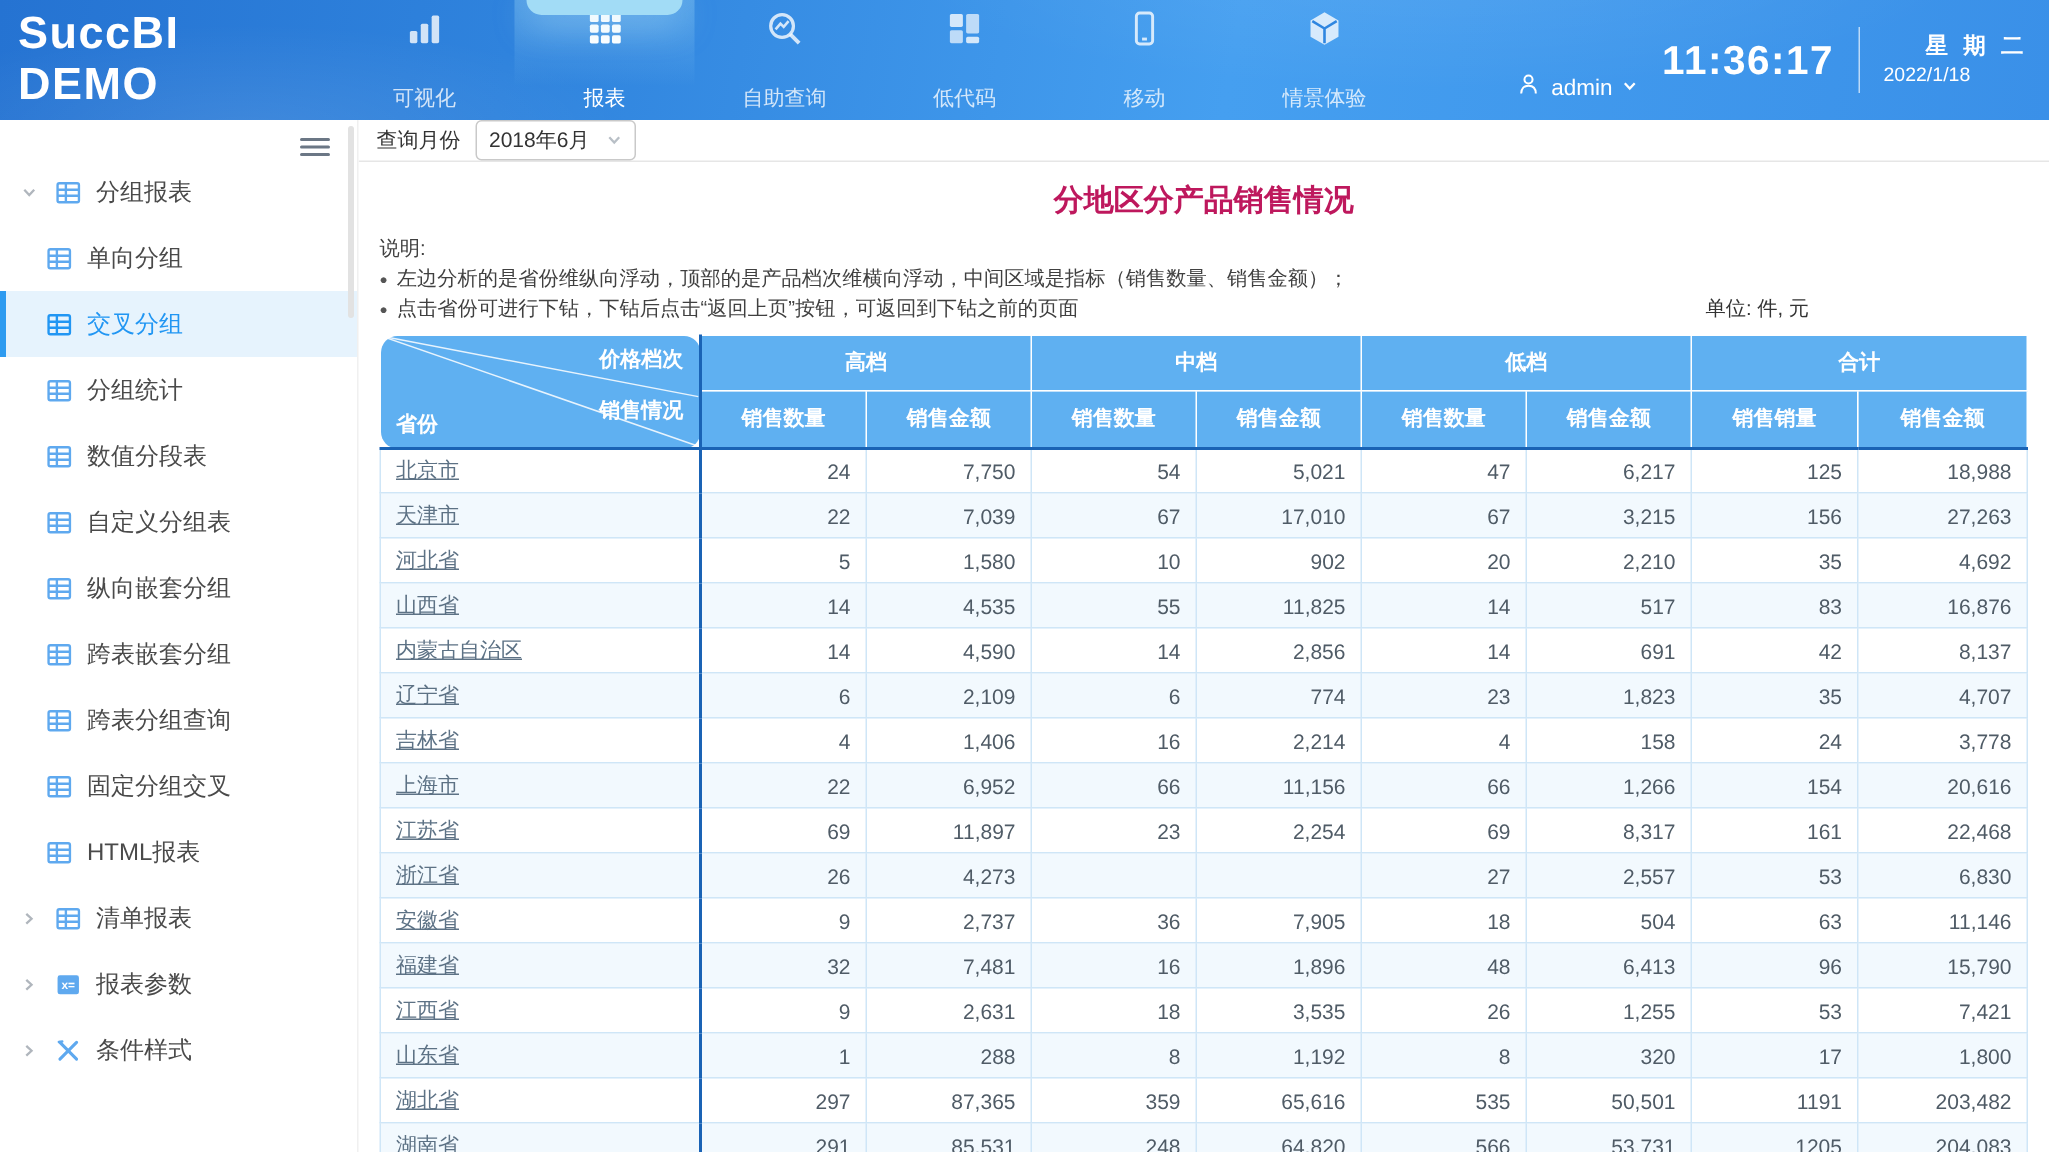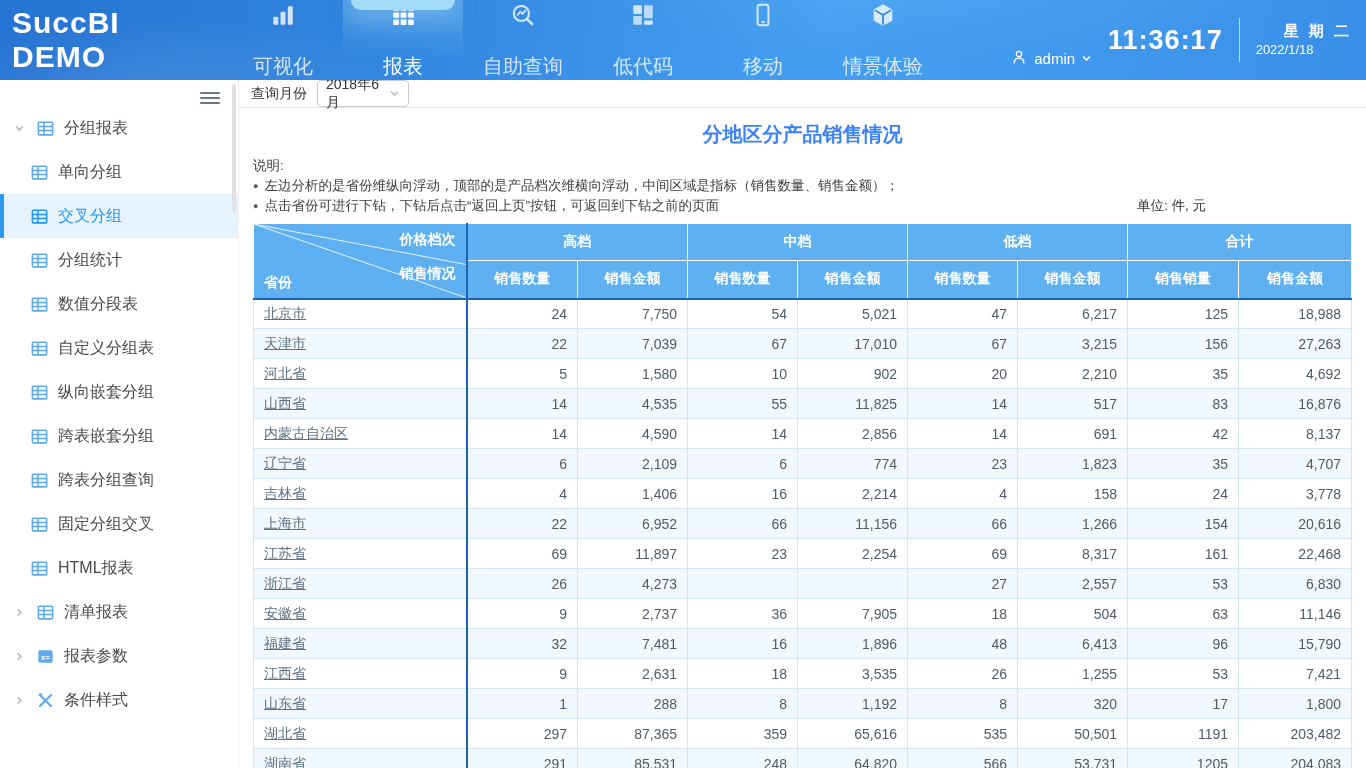--- a/index.html
+++ b/index.html
@@ -11,21 +11,21 @@
             background:linear-gradient(100deg,#2573d2 0%,#2f83dd 25%,#459ff0 60%,#3a90e8 100%); overflow:hidden;}
   .topbar::after { content:""; position:absolute; inset:0; pointer-events:none;
      background:
        radial-gradient(ellipse 420px 120px at 12% 110%, rgba(255,255,255,.10), transparent 60%),
        radial-gradient(ellipse 600px 140px at 70% -30%, rgba(255,255,255,.08), transparent 60%); }
   .logo { font-size:30px; font-weight:bold; letter-spacing:1px; padding-left:12px; width:220px; z-index:2;}
   .top-nav { position:absolute; left:223px; top:0; height:80px; display:flex; z-index:2;}
   .nav-item { position:relative; width:120px; height:80px; display:flex; flex-direction:column;
               align-items:center; justify-content:center; cursor:pointer; color:rgba(255,255,255,.78); }
   .nav-item .nav-icon { height:28px; display:flex; align-items:center; }
-  .nav-item .nav-label { font-size:20px; margin-top:24px; }
+  .nav-item .nav-label { font-size:14px; margin-top:24px; }
   .nav-item.active { color:#fff;
      background:linear-gradient(180deg, rgba(166,222,247,.30), rgba(166,222,247,0) 72%); }
   .nav-item.active::before { content:""; position:absolute; top:0; left:8px; width:104px; height:10px;
      background:#a2dcf6; border-radius:0 0 10px 10px; box-shadow:0 6px 22px rgba(180,228,250,.55); }
   .top-right { margin-left:auto; display:flex; align-items:center; gap:16px; padding-right:14px; z-index:2;}
   .user-menu { display:flex; align-items:center; gap:6px; font-size:15px; cursor:pointer;margin-top:36px; }
   .clock { font-size:27px; font-weight:bold; letter-spacing:1px; }
   .v-div { width:1px; height:44px; background:rgba(255,255,255,.65); }
   .date-block { line-height:1.35; }
   .date-block .wd { font-size:15px; font-weight:bold; letter-spacing:3px;margin-left:28px; }
@@ -47,38 +47,38 @@
   .menu-row .mi { color:#5fa9ef; display:flex; align-items:center; margin-right:9px; }
   .menu-row.sub { padding-left:30px; color:#4a4a4a; }
   .menu-row.sub.selected { background:#e6f3fd; color:#2196f3; }
   .menu-row.sub.selected .mi { color:#2196f3; }
   .menu-row.sub.selected::before { content:""; position:absolute; left:0; top:0; width:4px; height:44px; background:#2e9bf0; }
 
   
   .main { flex:1; display:flex; flex-direction:column; }
   .filter-bar { height:41px; border-bottom:1px solid #e6e6e6; display:flex; align-items:center;
                 padding-left:12px; gap:10px; font-size:14px; color:#333; background:#fff; }
-  .select { width:92px; height:27px; border:1px solid #c9c9c9; border-radius:4px; display:flex;
+  .select { width:107px; height:27px; border:1px solid #c9c9c9; border-radius:4px; display:flex;
             align-items:center; justify-content:space-between; padding:0 8px; font-size:14px; color:#333;
             background:#fff; cursor:pointer; }
   .select .chev { color:#b8bfc6; display:flex; }
 
   .content { position:relative; padding:0 14px; }
-  .report-title { text-align:center; color:#3b82f6; font-size:20px; font-weight:bold; margin-top:13px; line-height:26px;}
+  .report-title { text-align:center; color:#be185d; font-size:20px; font-weight:bold; margin-top:13px; line-height:26px;}
   .notes { position:relative; margin-top:9px; font-size:13.5px; color:#404040; line-height:20px; }
   .note-line .blt { font-size:9px; margin-right:6px; color:#555; vertical-align:1px;}
   .unit { position:absolute; right:146px; bottom:0; font-size:13.5px; color:#333; }
 
   
   table.report { margin-top:7px; border-collapse:collapse; table-layout:fixed; width:1098px; font-size:14px; }
   table.report th { background:#5fb0f1; color:#fff; font-weight:bold; border:1px solid #fff; }
   table.report thead tr.r1 th { height:37px; }
   table.report thead tr.r2 th { height:38px; border-bottom:2px solid #1a63b5; }
   th.corner { position:relative; padding:0; border-right:2px solid #1a63b5 !important;
-              border-bottom:2px solid #1a63b5 !important; }
+              border-bottom:2px solid #1a63b5 !important;border-radius:11px; }
   th.corner svg.diag { position:absolute; inset:0; width:100%; height:100%; }
   th.corner .c-top { position:absolute; top:7px; right:10px; }
   th.corner .c-mid { position:absolute; top:41px; right:10px; }
   th.corner .c-bot { position:absolute; bottom:6px; left:10px; }
   table.report td { border:1px solid #cfe6f7; height:30px; padding:0 10px; color:#4f5b66; }
   table.report td:first-child { border-right:2px solid #1a63b5; }
   table.report tbody tr:nth-child(even) { background:#f2f9fe; }
   table.report td.num { text-align:right; }
   .prov { color:#5d7285; text-decoration:underline; cursor:pointer; }
 </style>

